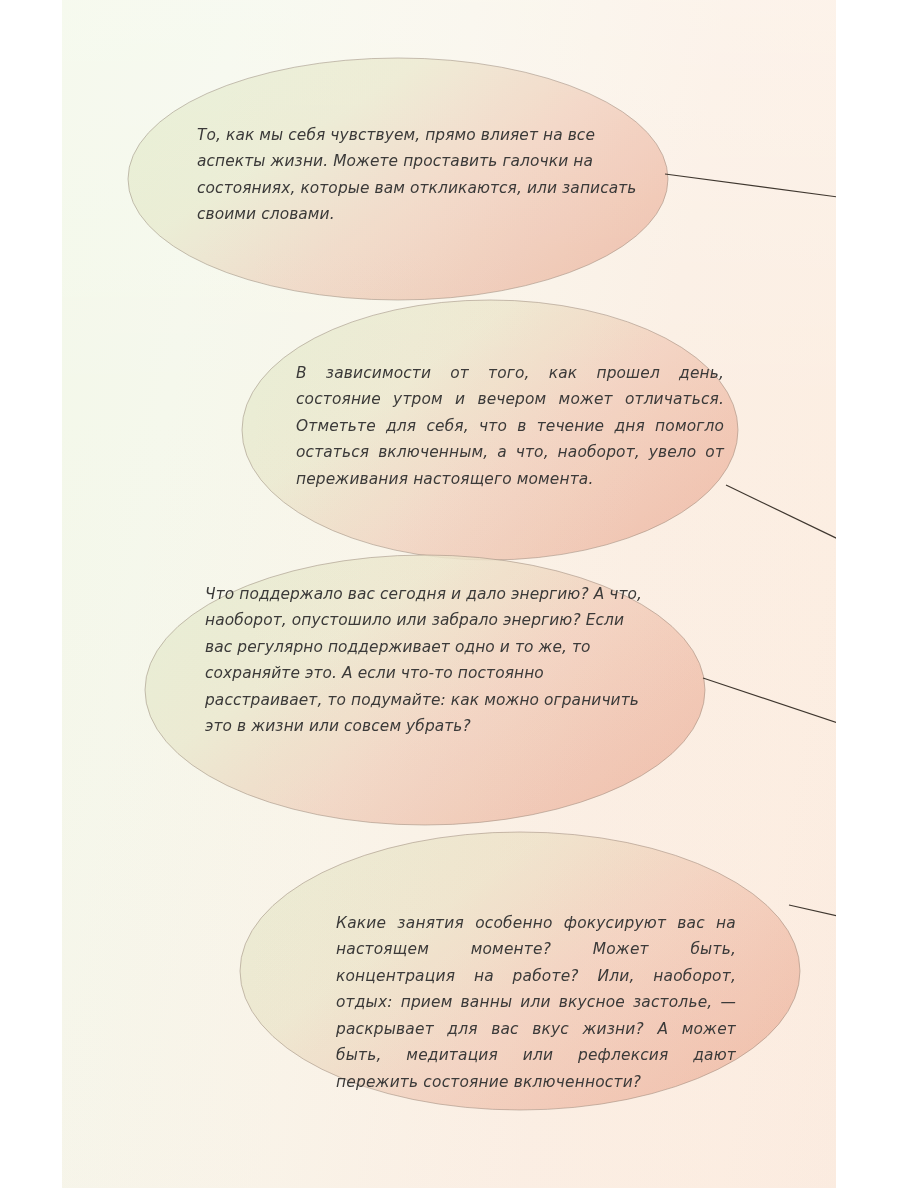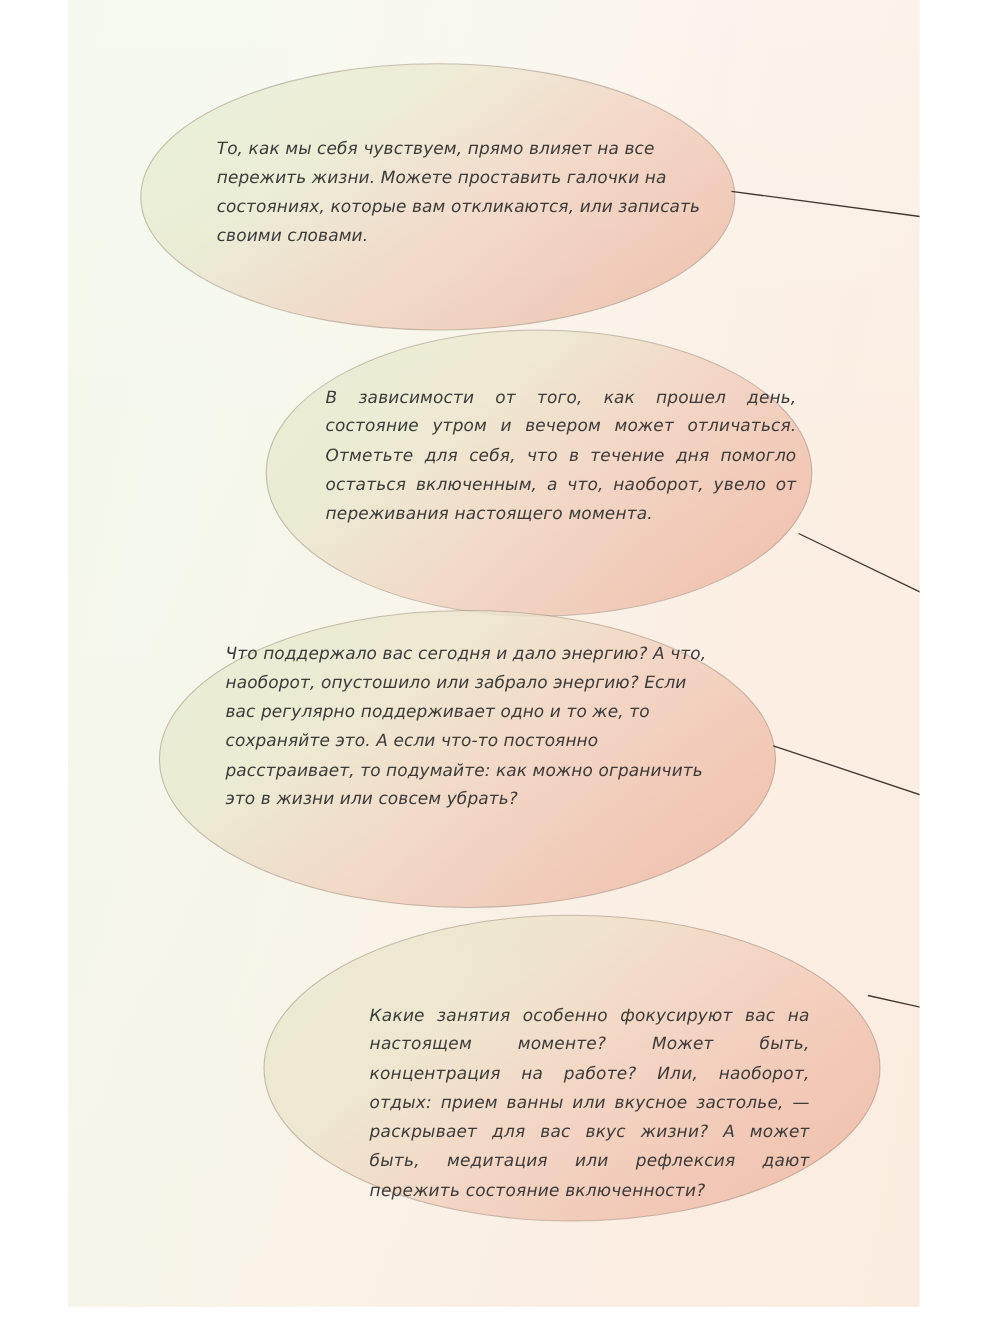--- a/index.html
+++ b/index.html
@@ -59,21 +59,21 @@
     color: #3b3a39;
     font-family: "DejaVu Sans", sans-serif;
     font-style: italic;
     font-size: 15.4px;
     line-height: 1.72;
     letter-spacing: 0.1px;
     white-space: pre-line;
   }
 
   #text-1 { left: 197px; top: 122px;  width: 452px; }
-  #text-2 { left: 296px; top: 348px;  width: 428px; letter-spacing: 0.15px; }
+  #text-2 { left: 296px; top: 360px;  width: 428px; letter-spacing: 0.15px; }
   #text-3 { left: 205px; top: 581px;  width: 445px; }
   #text-4 { left: 336px; top: 869px;  width: 400px; letter-spacing: 0.2px; margin-top: 41px; }
 
   #text-2 { text-align: justify; text-align-last: left; }
   #text-4 { text-align: justify; text-align-last: left; }
 </style>
 </head>
 <body>
 
 <div id="page-sheet">
@@ -101,19 +101,19 @@
   </g>
 
   <g clip-path="url(#sheet-clip)">
     <line x1="665" y1="174" x2="838" y2="197" stroke="#3f372f" stroke-width="1.2"></line>
     <line x1="726" y1="485" x2="838" y2="539" stroke="#3f372f" stroke-width="1.2"></line>
     <line x1="703" y1="678" x2="838" y2="723" stroke="#3f372f" stroke-width="1.2"></line>
     <line x1="789" y1="905" x2="838" y2="916" stroke="#3f372f" stroke-width="1.2"></line>
   </g>
 </svg>
 
-<div class="bubble-text" id="text-1">То, как мы себя чувствуем, прямо влияет на все пережить жизни. Можете проставить галочки на состояниях, которые вам откликаются, или записать своими словами.</div>
+<div class="bubble-text" id="text-1">То, как мы себя чувствуем, прямо влияет на все аспекты жизни. Можете проставить галочки на состояниях, которые вам откликаются, или записать своими словами.</div>
 
 <div class="bubble-text" id="text-2">В зависимости от того, как прошел день, состояние утром и вечером может отличаться. Отметьте для себя, что в течение дня помогло остаться включенным, а что, наоборот, увело от переживания настоящего момента.</div>
 
 <div class="bubble-text" id="text-3">Что поддержало вас сегодня и дало энергию? А что, наоборот, опустошило или забрало энергию?  Если вас регулярно поддерживает одно и то же, то сохраняйте это. А если что-то постоянно расстраивает, то подумайте: как можно ограничить это в жизни или совсем убрать?</div>
 
 <div class="bubble-text" id="text-4">Какие занятия особенно фокусируют вас на настоящем моменте? Может быть, концентрация на работе? Или, наоборот, отдых: прием ванны или вкусное застолье, — раскрывает для вас вкус жизни? А может быть, медитация или рефлексия дают пережить состояние включенности?</div>
 
 </body></html>

